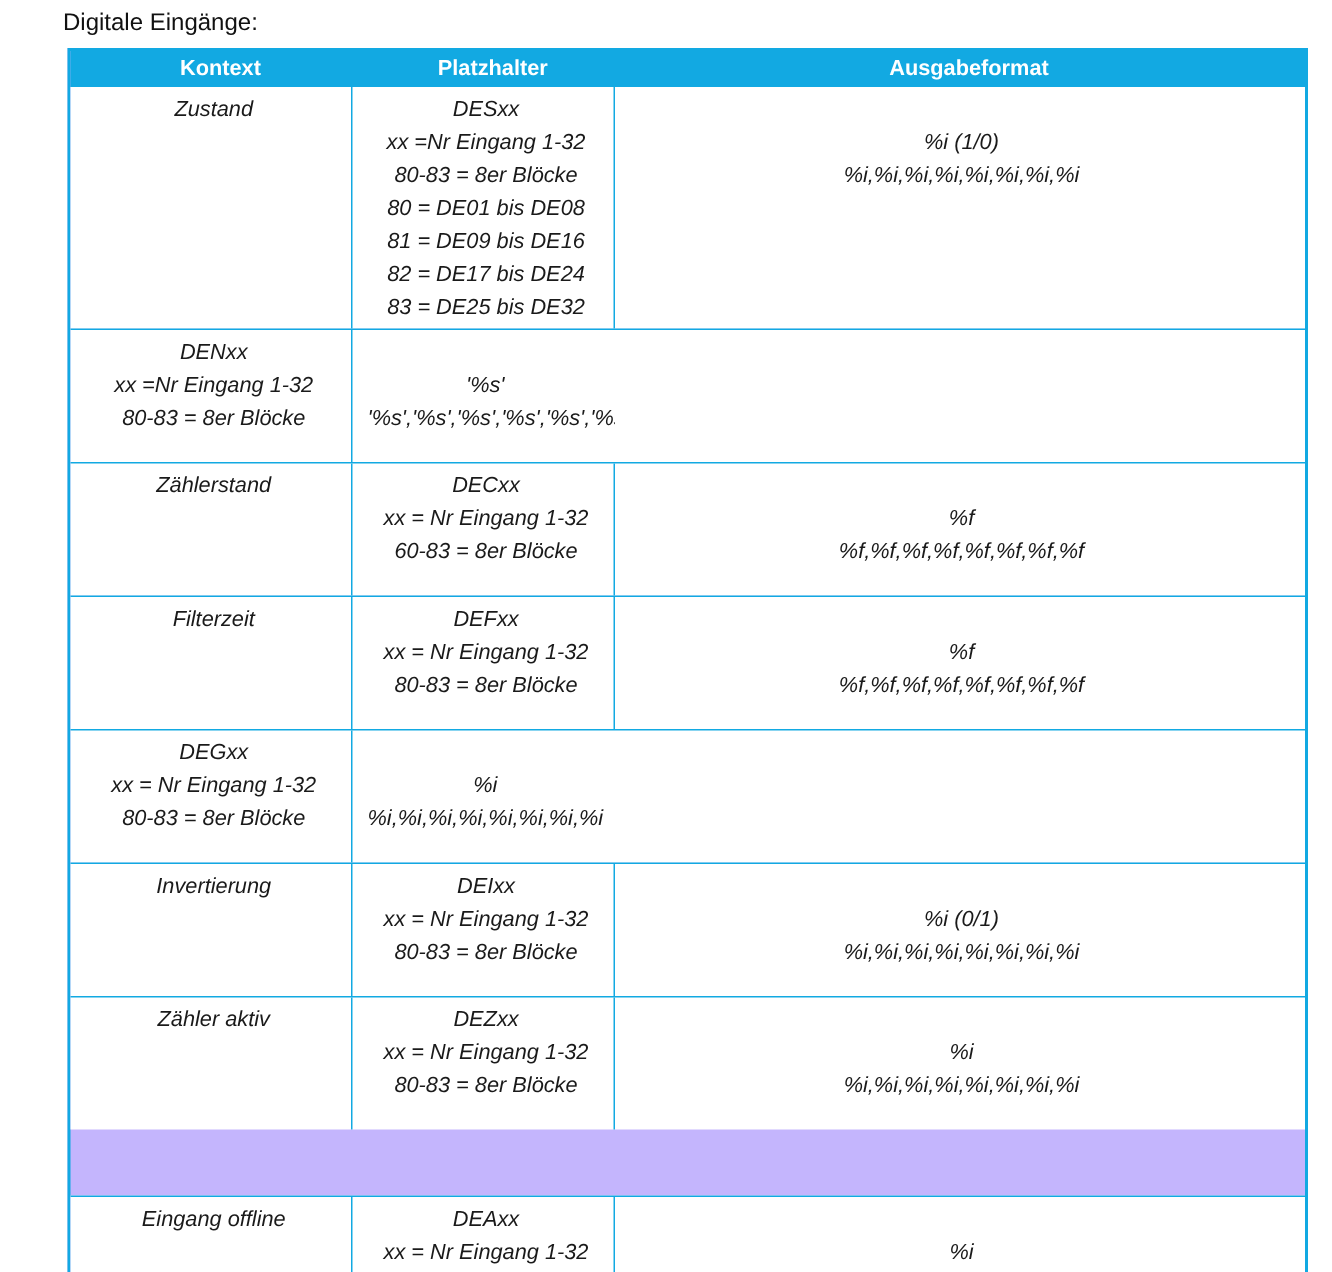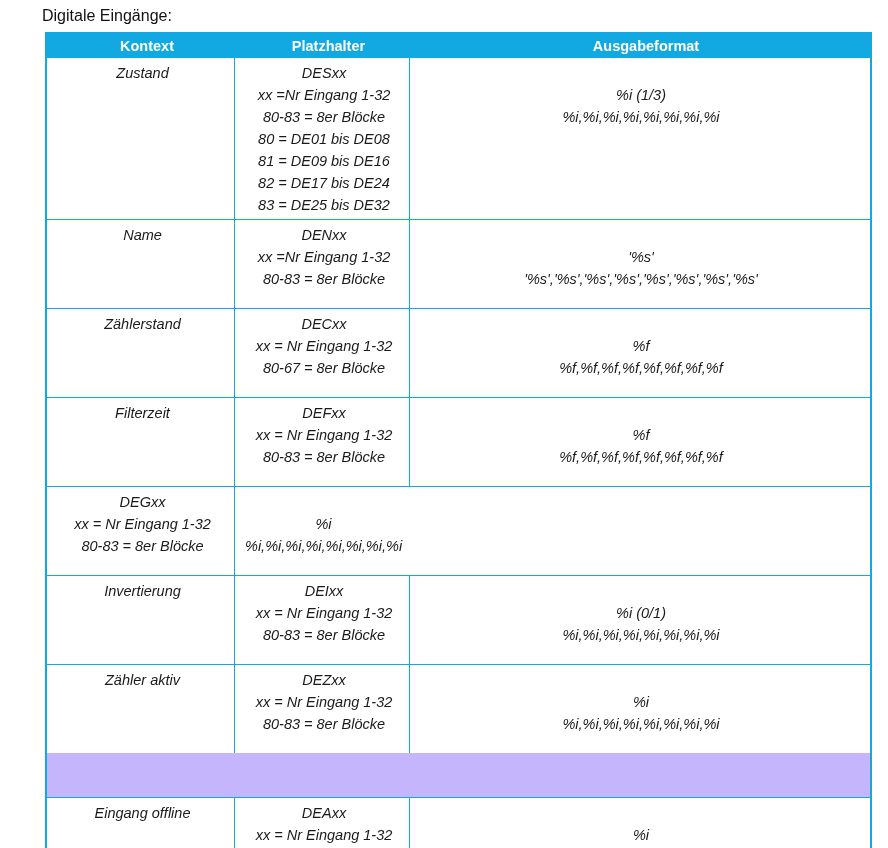--- a/index.html
+++ b/index.html
@@ -86,39 +86,38 @@
   <div class="row">
     <div class="cell c1">Zustand</div>
     <div class="cell c2">DESxx
 xx =Nr Eingang 1-32
 80-83 = 8er Blöcke
 80 = DE01 bis DE08
 81 = DE09 bis DE16
 82 = DE17 bis DE24
 83 = DE25 bis DE32</div>
     <div class="cell c3">
-%i (1/3)
+%i (1/0)
 %i,%i,%i,%i,%i,%i,%i,%i</div>
   </div>
 
   <div class="row">
-    <div class="cell c1">Name</div>
     <div class="cell c2">DENxx
 xx =Nr Eingang 1-32
 80-83 = 8er Blöcke</div>
     <div class="cell c3">
 '%s'
 '%s','%s','%s','%s','%s','%s','%s','%s'</div>
   </div>
 
   <div class="row">
     <div class="cell c1">Zählerstand</div>
     <div class="cell c2">DECxx
 xx = Nr Eingang 1-32
-80-67 = 8er Blöcke</div>
+60-83 = 8er Blöcke</div>
     <div class="cell c3">
 %f
 %f,%f,%f,%f,%f,%f,%f,%f</div>
   </div>
 
   <div class="row">
     <div class="cell c1">Filterzeit</div>
     <div class="cell c2">DEFxx
 xx = Nr Eingang 1-32
 80-83 = 8er Blöcke</div>

